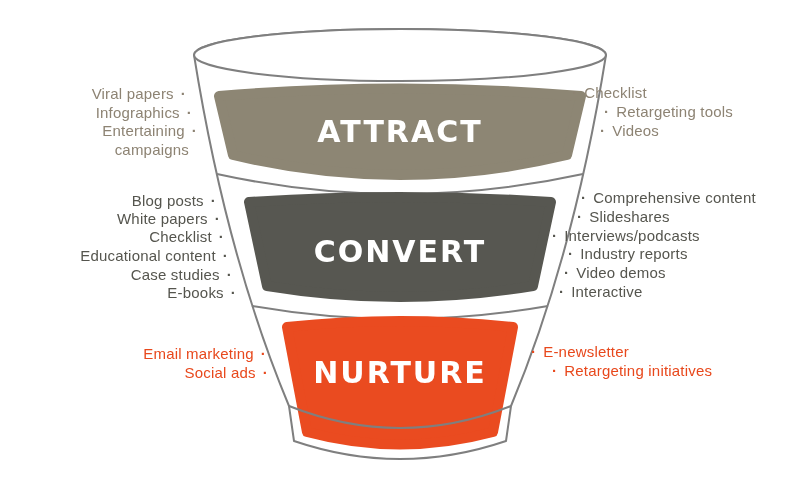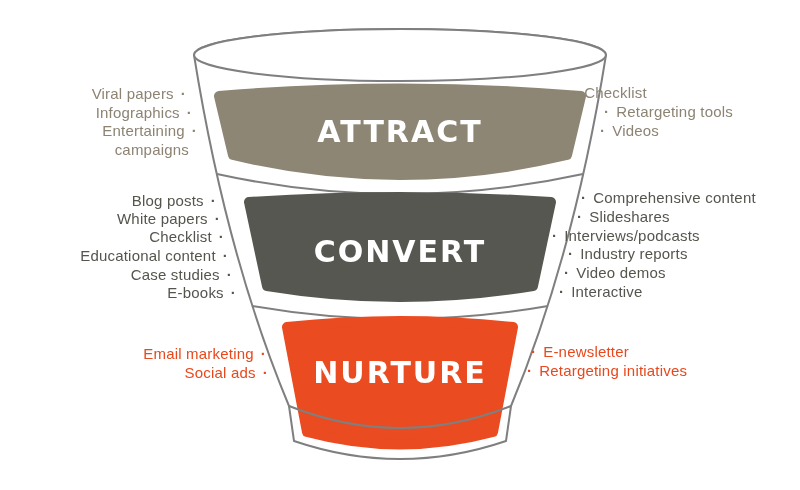--- a/index.html
+++ b/index.html
@@ -71,16 +71,16 @@
     <div class="lbl right-lbl" style="top:188px;left:581px"><span class="dot">·</span><span>Comprehensive content</span></div>
     <div class="lbl right-lbl" style="top:207px;left:577px"><span class="dot">·</span><span>Slideshares</span></div>
     <div class="lbl right-lbl" style="top:226px;left:552px"><span class="dot">·</span><span>Interviews/podcasts</span></div>
     <div class="lbl right-lbl" style="top:244px;left:568px"><span class="dot">·</span><span>Industry reports</span></div>
     <div class="lbl right-lbl" style="top:263px;left:564px"><span class="dot">·</span><span>Video demos</span></div>
     <div class="lbl right-lbl" style="top:282px;left:559px"><span class="dot">·</span><span>Interactive</span></div>
   </div>
 
   <div style="color: rgb(232, 72, 28);">
     <div class="lbl right-lbl" style="top:342px;left:531px"><span class="dot">·</span><span>E-newsletter</span></div>
-    <div class="lbl right-lbl" style="top:361px;left:527px"><span class="dot">·</span><span>Retargeting initiatives</span></div>
+    <div class="lbl right-lbl" style="top:361px;left:552px"><span class="dot">·</span><span>Retargeting initiatives</span></div>
   </div>
 
 </div>
 
 </body></html>

